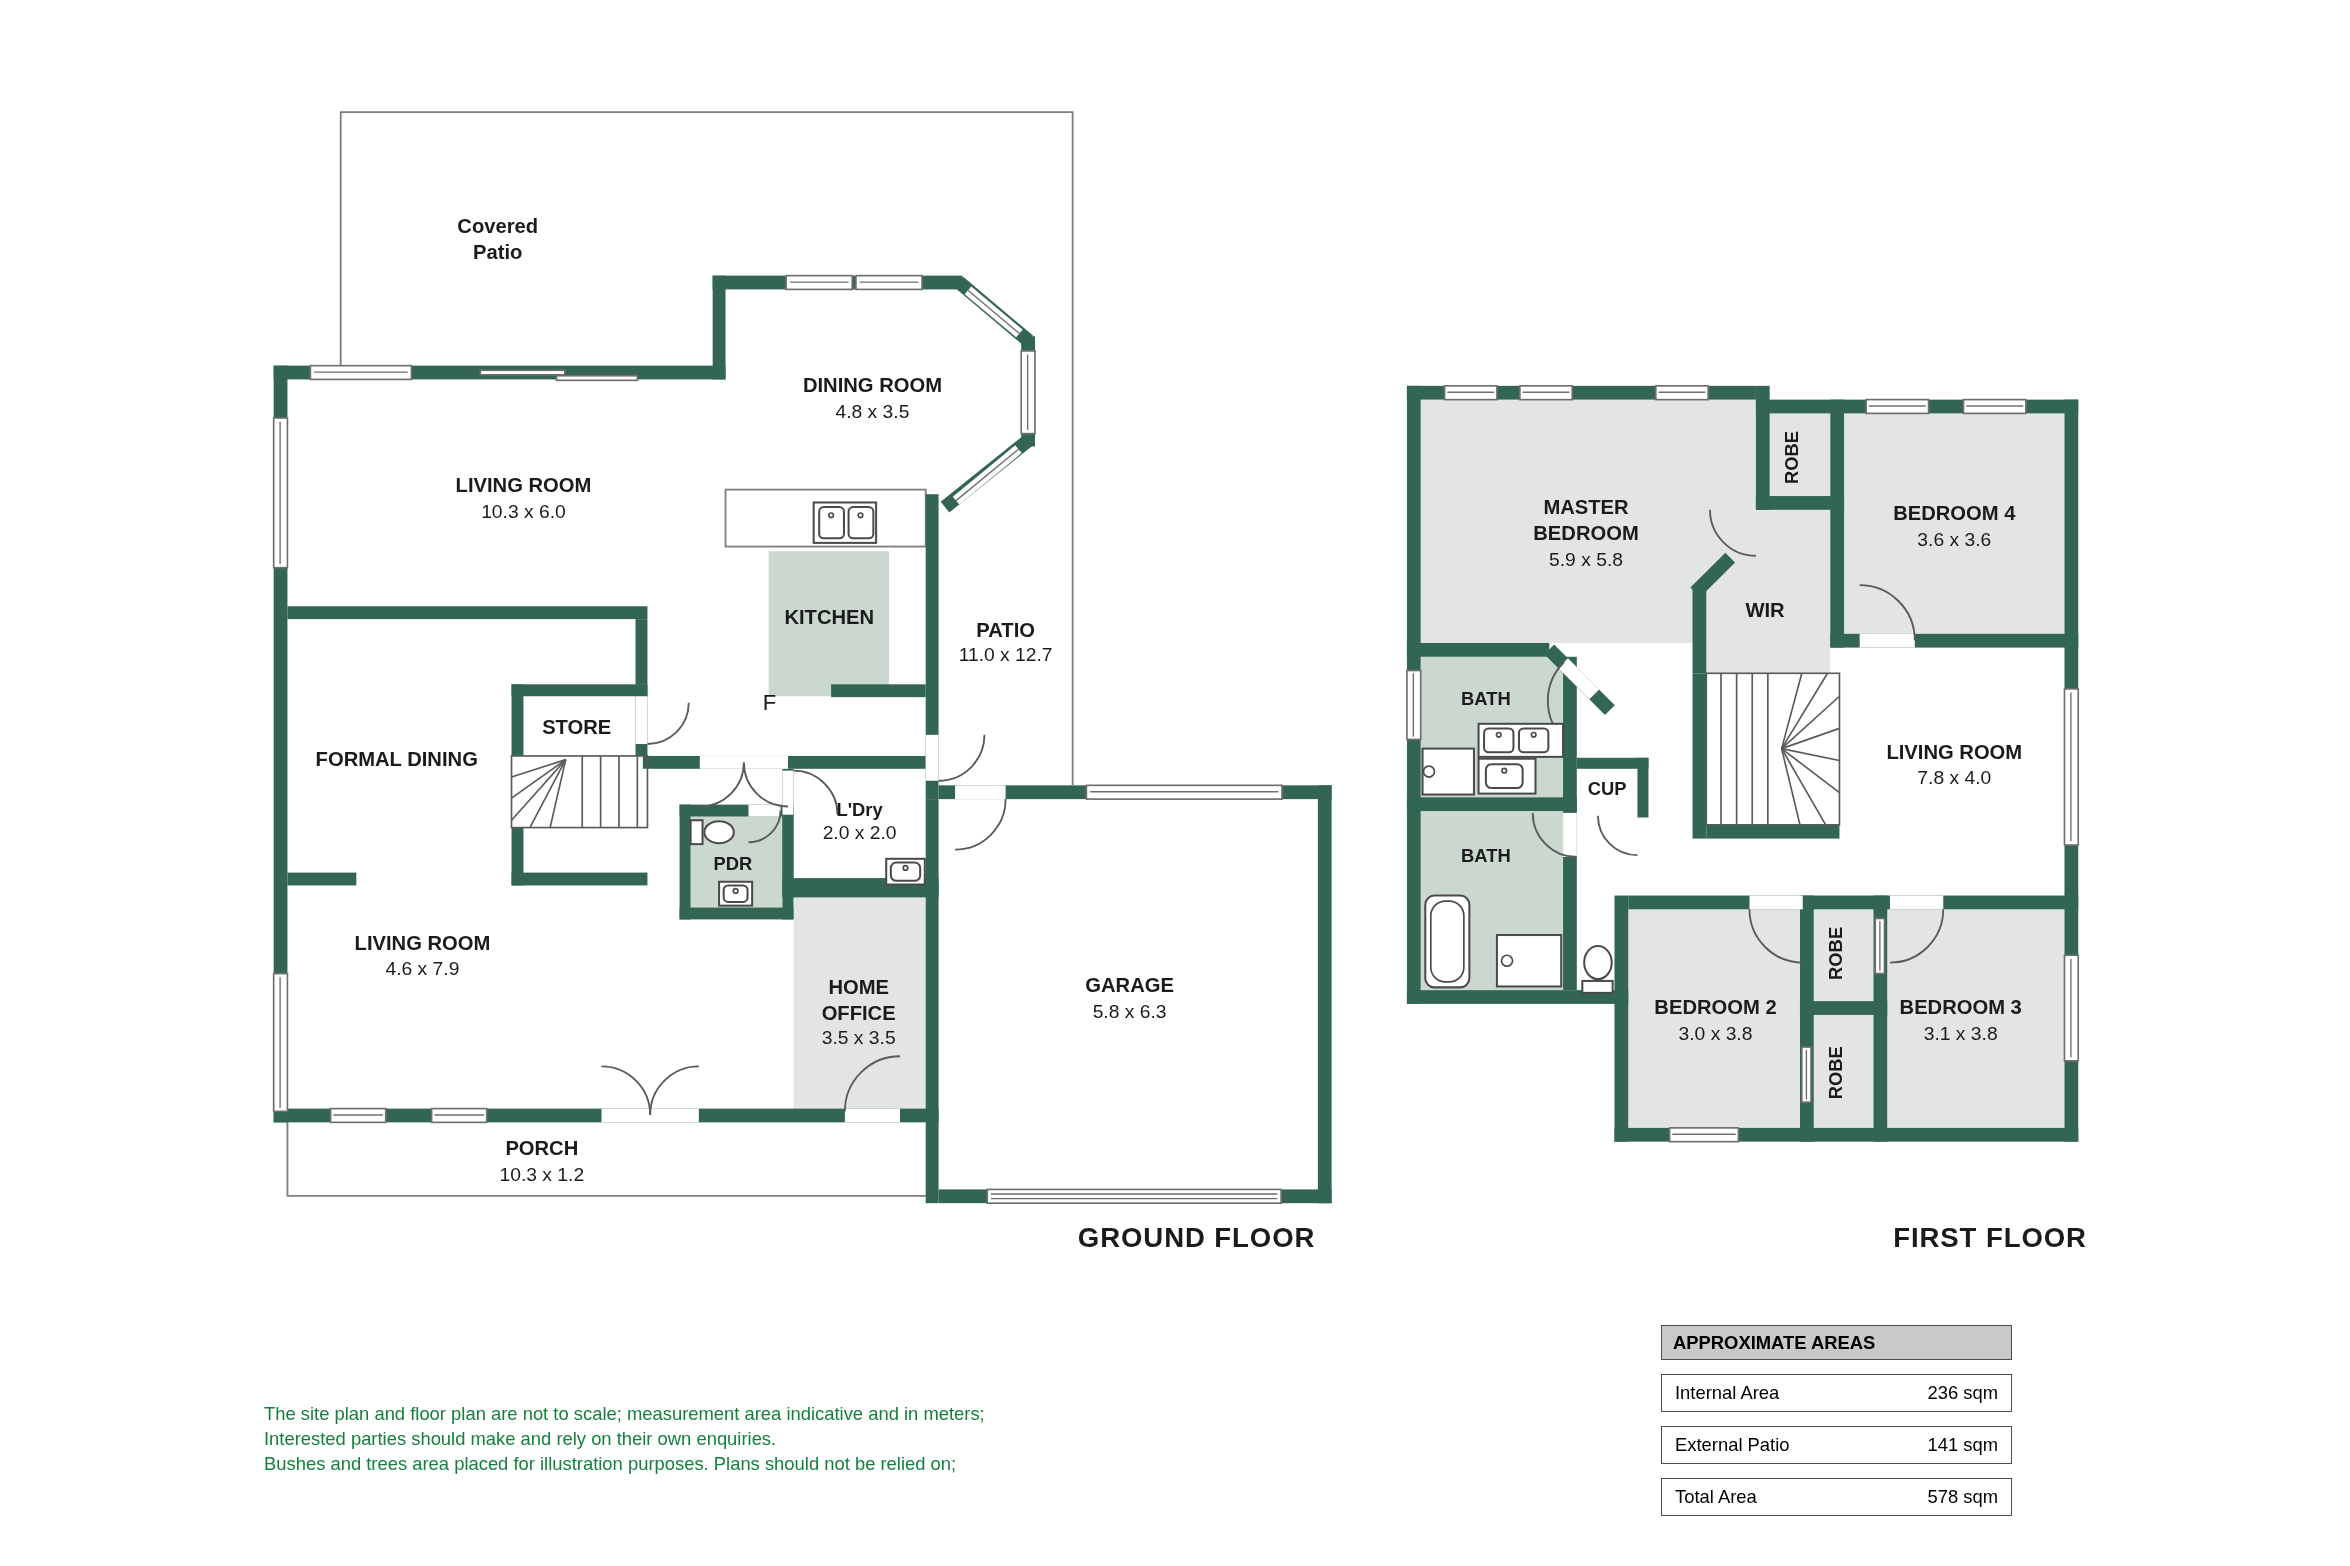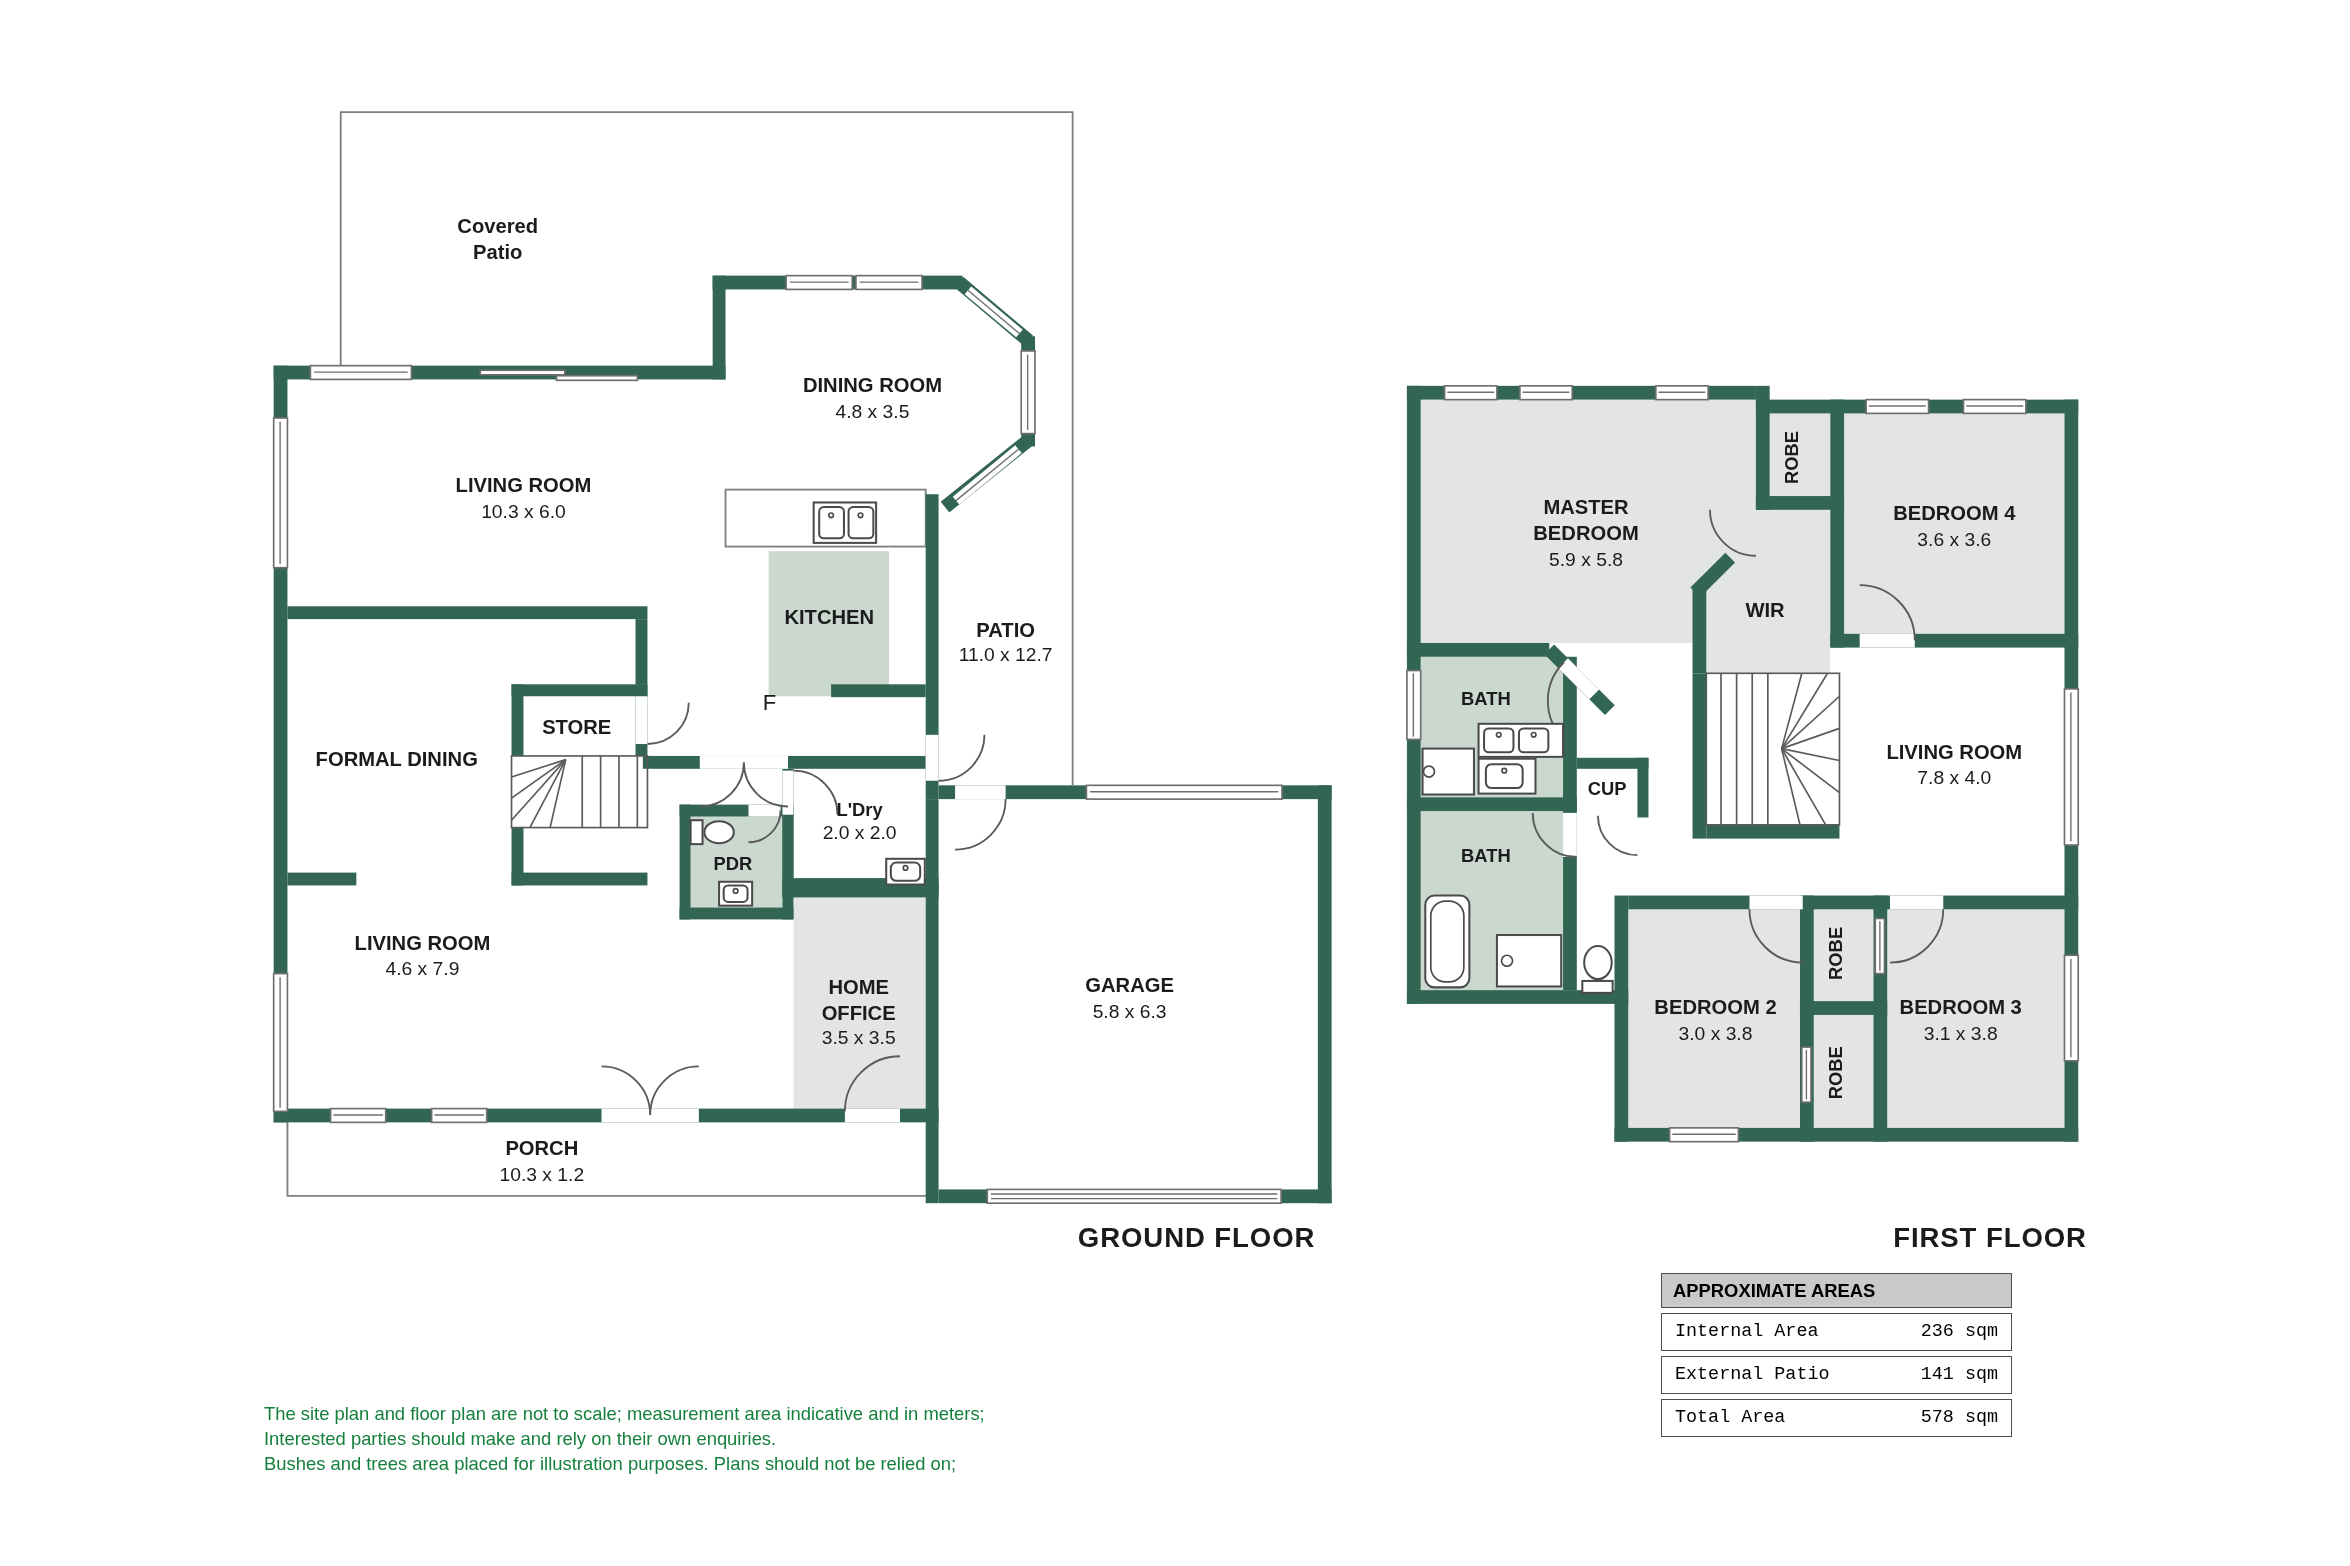--- a/index.html
+++ b/index.html
@@ -17,23 +17,23 @@
   .stair{fill:none;stroke:#5a5a5a;stroke-width:1.8;}
   .sage{fill:#CBD8D0;}
   .gray{fill:#E3E5E4;}
   .dwin{stroke:#ffffff;stroke-width:11;}
   text{fill:#1b1b1b;}
   .rn{font-size:22px;font-weight:bold;text-anchor:middle;}
   .rns{font-size:20px;font-weight:bold;text-anchor:middle;}
   .rd{font-size:21px;text-anchor:middle;}
   .fl{font-size:24px;text-anchor:middle;}
   .ttl{font-size:30px;font-weight:bold;text-anchor:middle;letter-spacing:1px;}
-  .areas{position:absolute;left:1625px;top:1273px;width:351px;padding-left:36px;}
+  .areas{position:absolute;left:1625px;top:1325px;width:351px;padding-left:36px;}
   .areas-header{background:#C9C9C9;border:1.8px solid #4d4d4d;height:35px;line-height:33px;font-weight:bold;font-size:18.4px;padding-left:11px;box-sizing:border-box;}
-  .areas-row{display:flex;justify-content:space-between;border:1.8px solid #4d4d4d;height:38px;line-height:35px;font-size:18.4px;padding:0 13px;margin-top:5px;box-sizing:border-box;background:#fff;font-family:Liberation Mono, monospace;}
+  .areas-row{display:flex;justify-content:space-between;border:1.8px solid #4d4d4d;height:38px;line-height:35px;font-size:18.4px;padding:0 13px;margin-top:14px;box-sizing:border-box;background:#fff;}
   .disclaimer{position:absolute;left:264px;top:1401px;font-size:18.4px;line-height:25px;color:#15803d;}
 </style>
 </head>
 <body>
 
 <svg width="2351" height="1567" viewBox="0 0 2560 1706">
 
   <g>
 
     <path class="outline" d="M371,398 V122 H1168 V855"></path>

